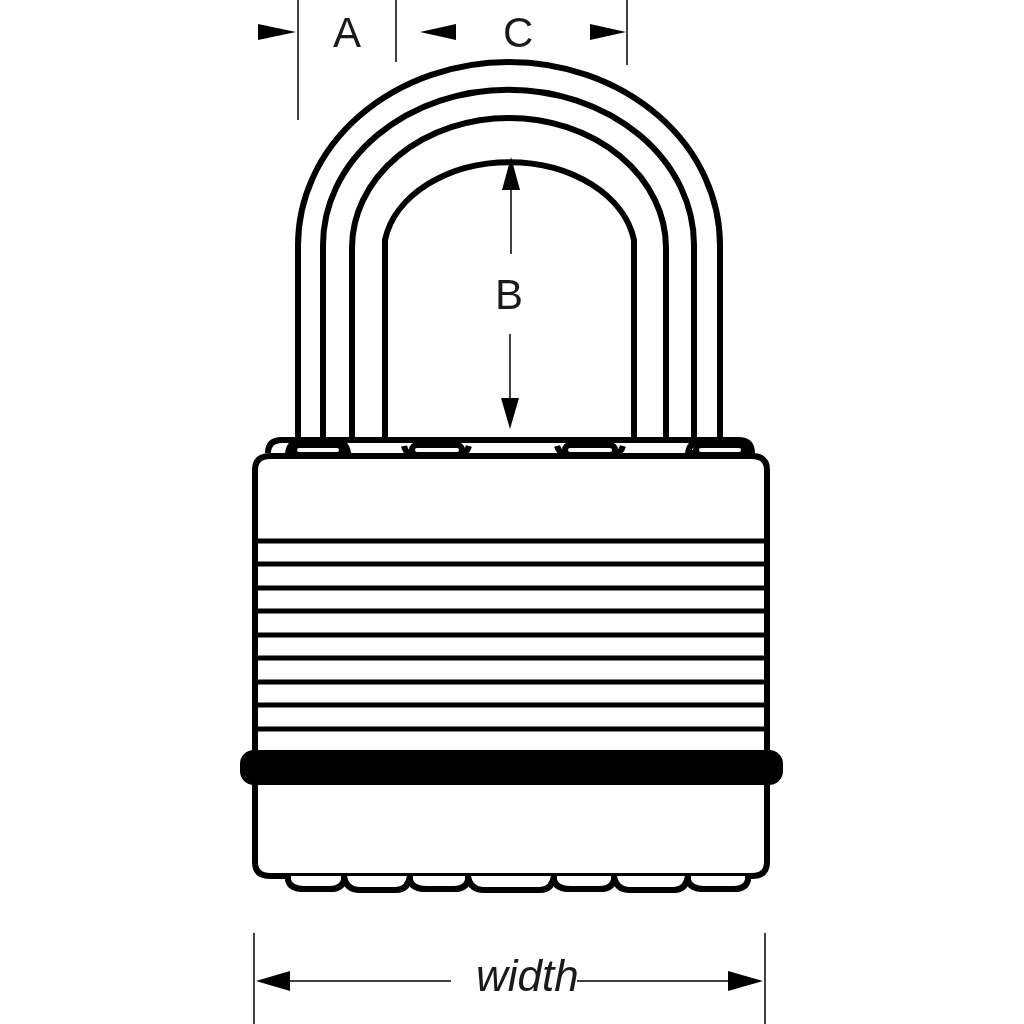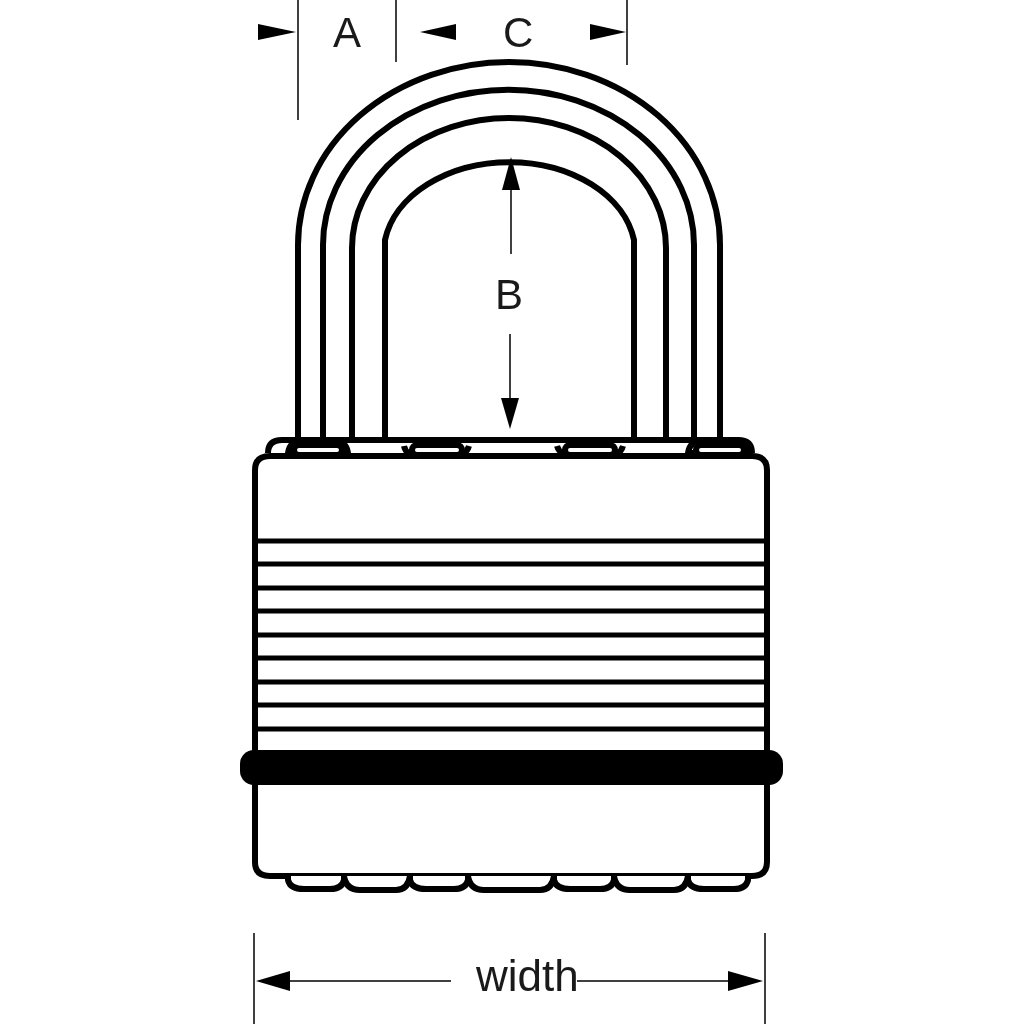--- a/index.html
+++ b/index.html
@@ -2,21 +2,21 @@
 <html><head>
   <meta charset="utf-8">
   <style>
     html, body { margin: 0; padding: 0; background: #ffffff; }
     body { width: 1024px; height: 1024px; position: relative; overflow: hidden; }
     svg { position: absolute; left: 0; top: 0; }
     .lbl { position: absolute; font-family: "Liberation Sans", sans-serif; color: #1a1a1a; line-height: 1; }
     #lbl-a { left: 333px; top: 12px; font-size: 42px; }
     #lbl-c { left: 503px; top: 12px; font-size: 42px; }
     #lbl-b { left: 495px; top: 274px; font-size: 42px; }
-    #lbl-w { left: 476px; top: 954px; font-size: 44px; }
+    #lbl-w { left: 476px; top: 954px; font-size: 44px; font-style: italic; }
   </style>
 </head>
 <body>
 
 <svg width="1024" height="1024" viewBox="0 0 1024 1024">
   <defs>
     <marker id="arrowEnd" markerWidth="10" markerHeight="8" refX="10" refY="4" orient="auto" markerUnits="userSpaceOnUse">
       <path d="M0,0 L10,4 L0,8 Z" fill="#000"></path>
     </marker>
   </defs>

